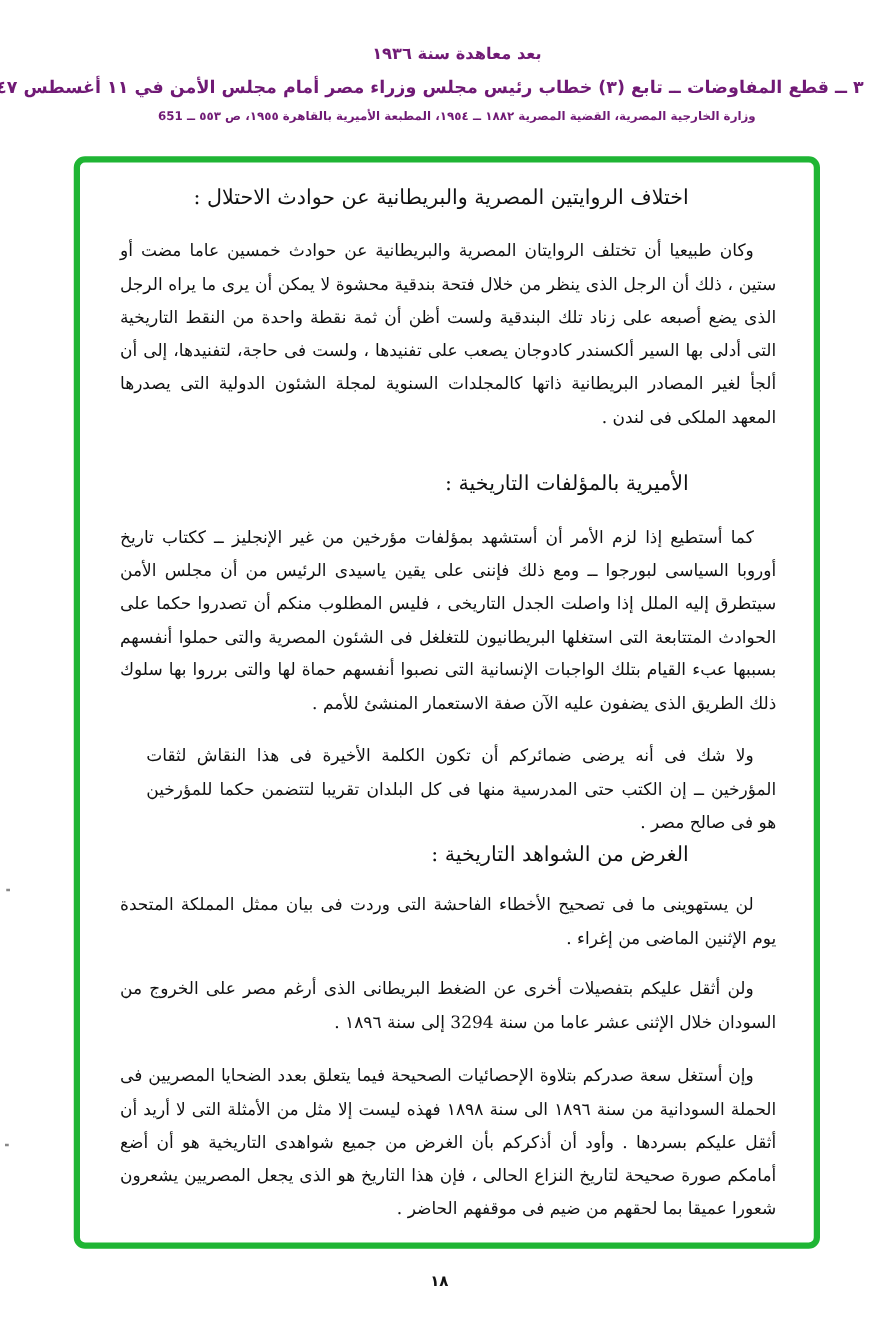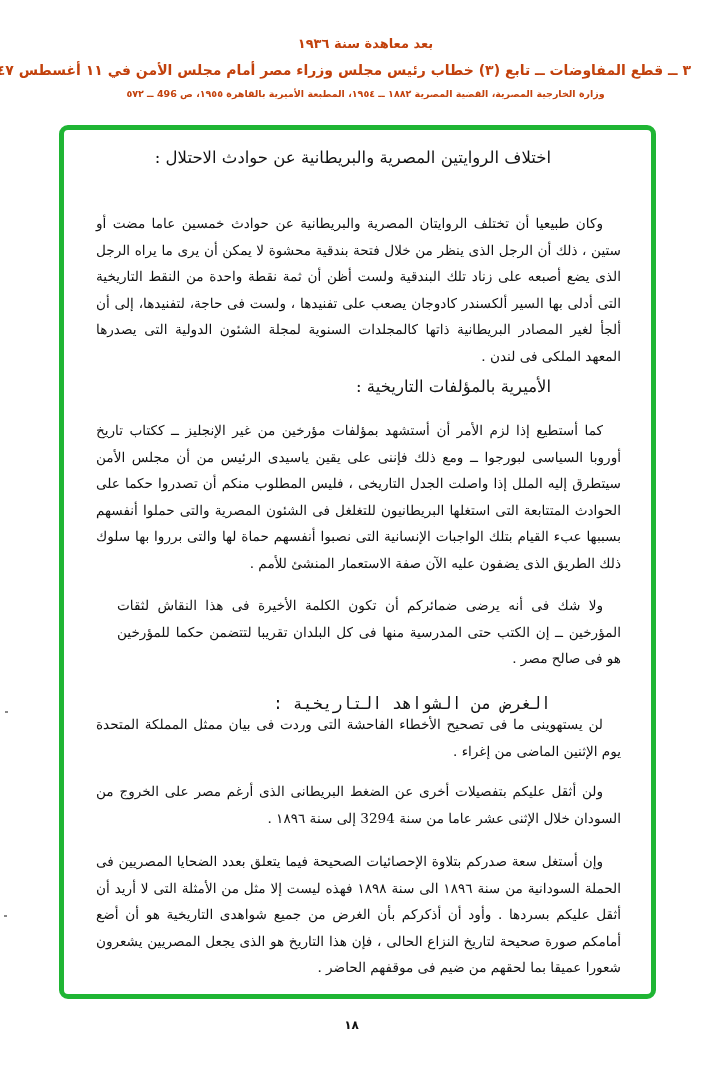--- a/index.html
+++ b/index.html
@@ -16,21 +16,21 @@
       color: #111;
     }
     .header {
       position: absolute;
       left: 40px;
       right: 12px;
       direction: rtl;
       text-align: center;
       font-family: "DejaVu Sans", sans-serif;
       font-weight: bold;
-      color: #c2410c;
+      color: #701a75;
       white-space: nowrap;
     }
     .h-top { top: 36px; font-size: 13px; }
     .h-main { top: 62px; font-size: 14px; text-align: justify; text-align-last: justify; }
     .h-source { top: 88px; font-size: 9.5px; }
 
     .frame {
       position: absolute;
       left: 59px;
       top: 125px;
@@ -80,42 +80,42 @@
       width: 3px;
       height: 2px;
       background: #888;
     }
   </style>
 </head>
 <body>
 
 <div class="header h-top">بعد معاهدة سنة ١٩٣٦</div>
 <div class="header h-main">٣ ــ قطع المفاوضات ــ تابع (٣) خطاب رئيس مجلس وزراء مصر أمام مجلس الأمن في ١١ أغسطس ١٩٤٧</div>
-<div class="header h-source">وزارة الخارجية المصرية، القضية المصرية ١٨٨٢ ــ ١٩٥٤، المطبعة الأميرية بالقاهرة ١٩٥٥، ص 496 ــ ٥٧٢</div>
+<div class="header h-source">وزارة الخارجية المصرية، القضية المصرية ١٨٨٢ ــ ١٩٥٤، المطبعة الأميرية بالقاهرة ١٩٥٥، ص ٥٥٣ ــ 651</div>
 
 <div class="margin-mark" style="left:5px; top:711px;"></div>
 <div class="margin-mark" style="left:4px; top:915px;"></div>
 
 <div class="frame">
   <div class="content">
 
     <div class="section-title" style="top:18px;margin-left:36px;">اختلاف الروايتين المصرية والبريطانية عن حوادث الاحتلال  :</div>
-    <div class="para" style="top:58px;margin-top:22px;">
+    <div class="para" style="top:58px;">
       <span class="indent"></span><span>وكان طبيعيا أن تختلف الروايتان المصرية والبريطانية عن حوادث خمسين عاما مضت أو ستين ، ذلك أن الرجل الذى ينظر من خلال فتحة بندقية محشوة لا يمكن أن يرى ما يراه الرجل الذى يضع أصبعه على زناد تلك البندقية   ولست أظن أن ثمة نقطة واحدة من النقط التاريخية التى أدلى بها السير ألكسندر كادوجان يصعب على تفنيدها ، ولست فى حاجة، لتفنيدها، إلى أن ألجأ لغير المصادر البريطانية ذاتها كالمجلدات السنوية لمجلة الشئون الدولية التى يصدرها المعهد الملكى فى لندن  .</span>
     </div>
 
     <div class="section-title" style="top:247px;">الأميرية بالمؤلفات التاريخية  :</div>
     <div class="para" style="top:287px;">
       <span class="indent"></span><span>كما أستطيع إذا لزم الأمر أن أستشهد بمؤلفات مؤرخين من غير الإنجليز ــ ككتاب تاريخ أوروبا السياسى لبورجوا ــ ومع ذلك فإننى على يقين ياسيدى الرئيس من أن مجلس الأمن سيتطرق إليه الملل إذا واصلت الجدل التاريخى ، فليس المطلوب منكم أن تصدروا حكما على الحوادث المتتابعة التى استغلها البريطانيون للتغلغل فى الشئون المصرية والتى حملوا أنفسهم بسببها عبء القيام بتلك الواجبات الإنسانية التى نصبوا أنفسهم حماة لها والتى برروا بها سلوك ذلك الطريق الذى يضفون عليه الآن صفة الاستعمار المنشئ للأمم  .</span>
     </div>
     <div class="para" style="top:462px;margin-left:21px;">
       <span class="indent"></span><span>ولا شك فى أنه يرضى ضمائركم أن تكون الكلمة الأخيرة فى هذا النقاش لثقات المؤرخين ــ إن الكتب حتى المدرسية منها فى كل البلدان تقريبا لتتضمن حكما للمؤرخين هو فى صالح مصر  .</span>
     </div>
 
-    <div class="section-title" style="top:564px;font-family:Liberation Mono, monospace;">الغرض من الشواهد التاريخية  :</div>
+    <div class="section-title" style="top:544px;">الغرض من الشواهد التاريخية  :</div>
     <div class="para" style="top:581px;">
       <span class="indent"></span><span>لن يستهوينى ما فى تصحيح الأخطاء الفاحشة التى وردت فى بيان ممثل المملكة المتحدة يوم الإثنين الماضى من إغراء  .</span>
     </div>
     <div class="para" style="top:648px;">
       <span class="indent"></span><span>ولن أثقل عليكم بتفصيلات أخرى عن الضغط البريطانى الذى أرغم مصر على الخروج من السودان خلال الإثنى عشر عاما من سنة 3294 إلى سنة ١٨٩٦  .</span>
     </div>
     <div class="para" style="top:718px;">
       <span class="indent"></span><span>وإن أستغل سعة صدركم بتلاوة الإحصائيات الصحيحة فيما يتعلق بعدد الضحايا المصريين فى الحملة السودانية من سنة ١٨٩٦ الى سنة ١٨٩٨ فهذه ليست إلا مثل من الأمثلة التى لا أريد أن أثقل عليكم بسردها . وأود أن أذكركم بأن الغرض من جميع شواهدى التاريخية هو أن أضع أمامكم صورة صحيحة لتاريخ النزاع الحالى ، فإن هذا التاريخ هو الذى يجعل المصريين يشعرون شعورا عميقا بما لحقهم من ضيم فى موقفهم الحاضر  .</span>
     </div>
 

